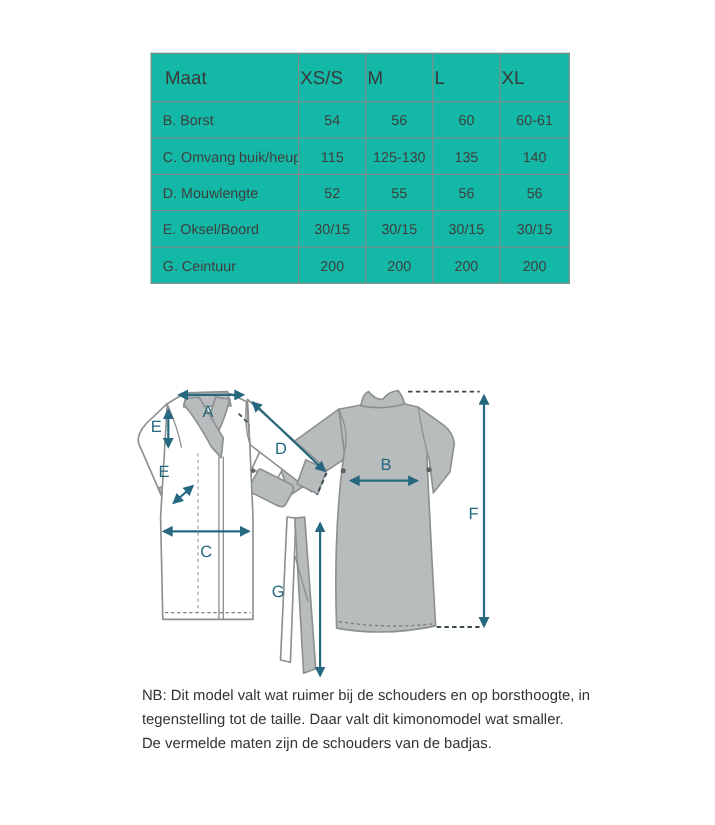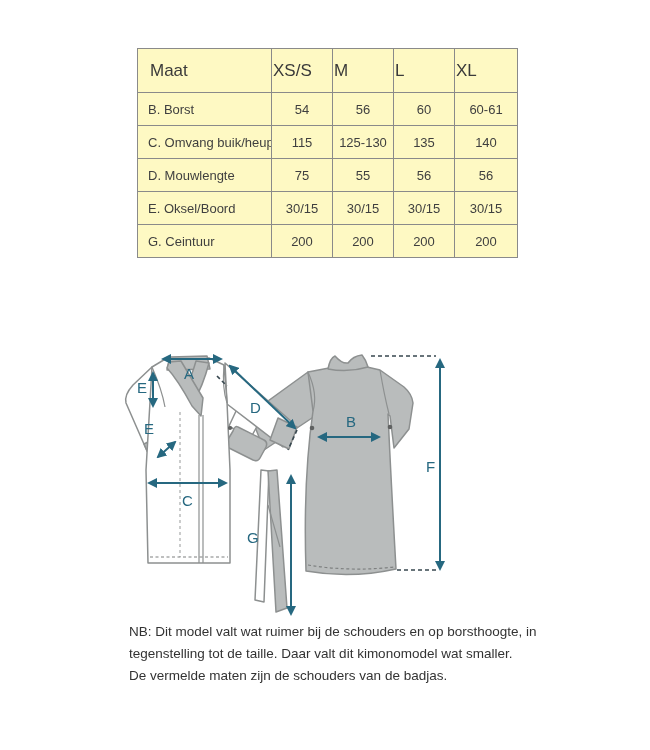--- a/index.html
+++ b/index.html
@@ -6,21 +6,21 @@
   body{
     width:650px;height:750px;background:#ffffff;position:relative;
     font-family:"Liberation Sans","DejaVu Sans",sans-serif;color:#3a3a3a;
     overflow:hidden;
   }
 
   
   #size-table{
     position:absolute;left:137px;top:48px;
     border-collapse:collapse;table-layout:fixed;width:380px;
-    background:#fef9c3;
+    background:#14b8a6;
   }
   #size-table th,#size-table td{
     border:1px solid #8a8a8a;vertical-align:middle;
     white-space:nowrap;overflow:hidden;
   }
   #size-table th{
     height:41px;font-size:17px;font-weight:400;text-align:left;color:#3a3a3a;
   }
   #size-table th.label-col{text-align:left;padding-left:12px;}
   #size-table td{
@@ -78,21 +78,21 @@
     </tr>
     <tr>
       <td class="row-label">C. Omvang buik/heup</td>
       <td>115</td>
       <td>125-130</td>
       <td>135</td>
       <td>140</td>
     </tr>
     <tr>
       <td class="row-label">D. Mouwlengte</td>
-      <td>75</td>
+      <td>52</td>
       <td>55</td>
       <td>56</td>
       <td>56</td>
     </tr>
     <tr>
       <td class="row-label">E. Oksel/Boord</td>
       <td>30/15</td>
       <td>30/15</td>
       <td>30/15</td>
       <td>30/15</td>

